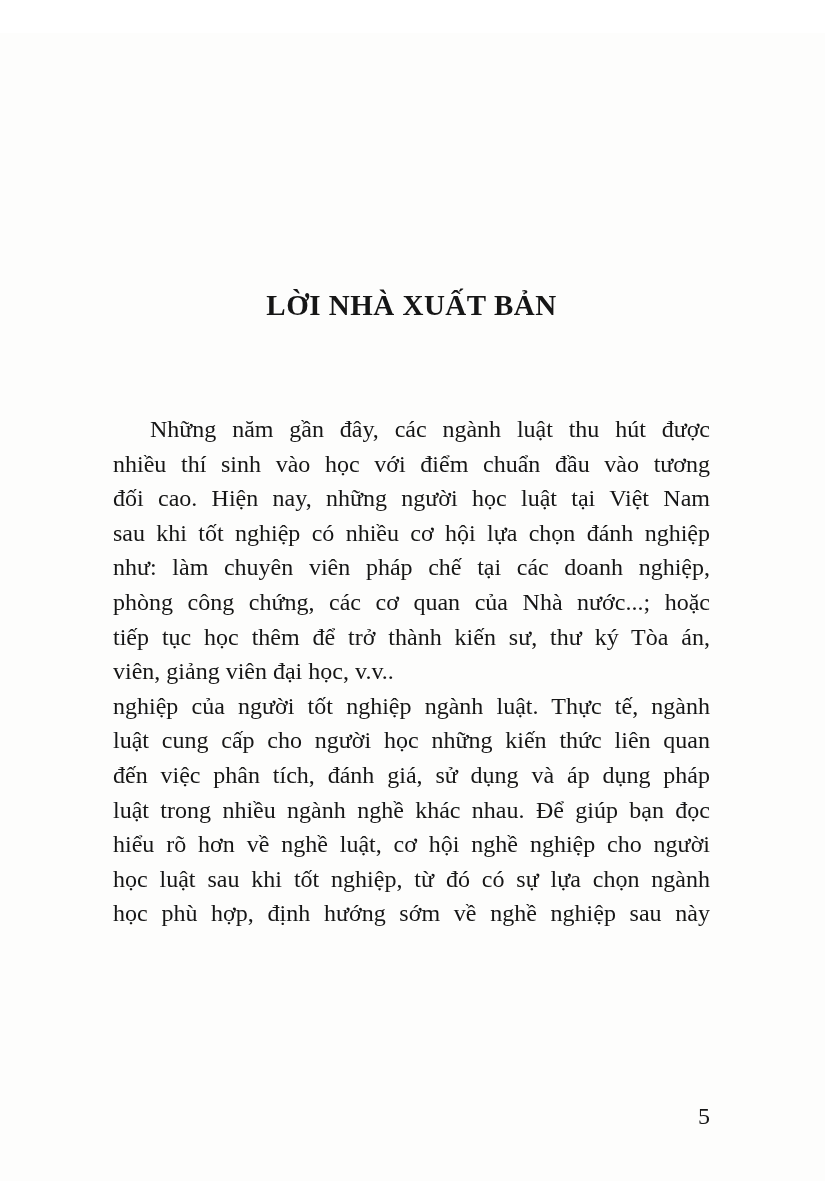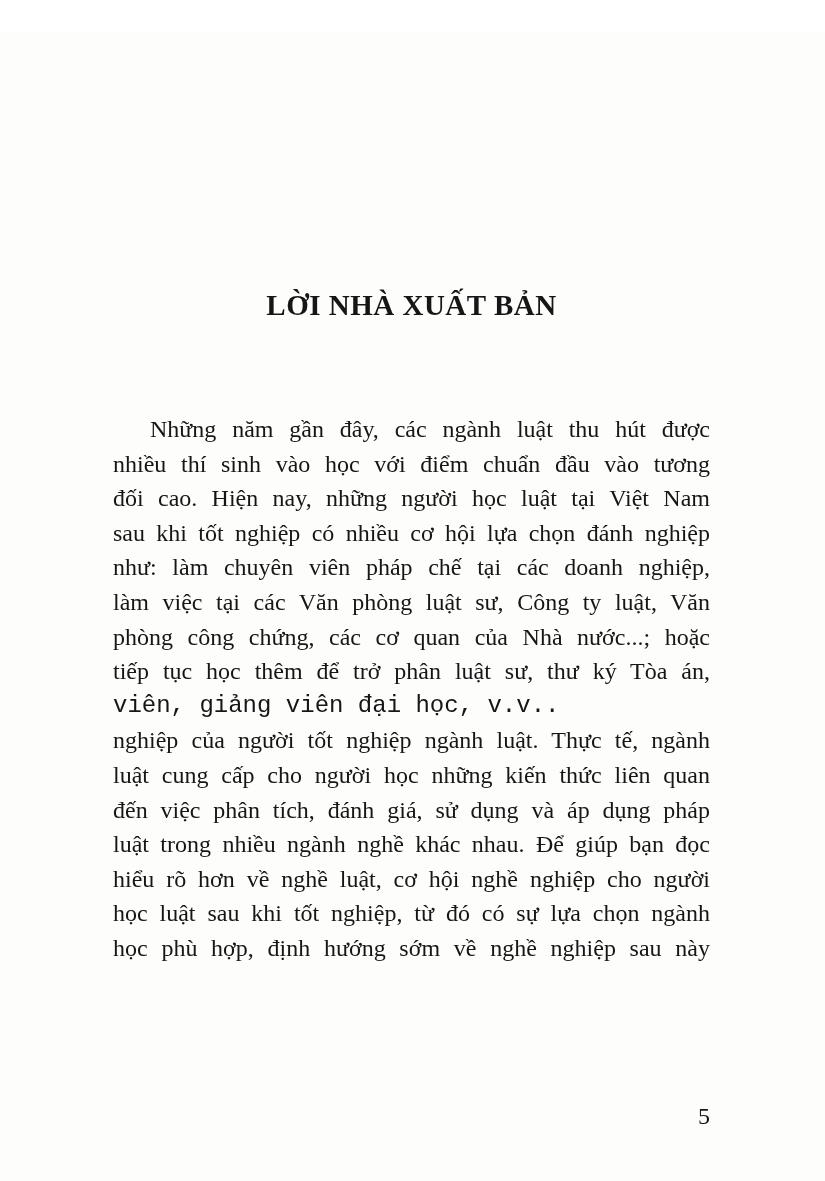--- a/index.html
+++ b/index.html
@@ -35,21 +35,21 @@
   .para { margin: 0; }
   .line {
     line-height: 34.6px;
     height: 34.6px;
     text-align: justify;
     text-align-last: justify;
     overflow: hidden;
     white-space: nowrap;
   }
   .line.first { text-indent: 37px; }
-  .line.para-end { text-align-last: left; font-family: Liberation Mono, monospace; }
+  .line.para-end { text-align-last: left; }
   .page-number {
     position: absolute;
     top: 1066px;
     left: 113px;
     width: 597px;
     text-align: right;
     font-size: 24px;
     line-height: 34px;
   }
 </style>
@@ -61,23 +61,22 @@
   <h1 class="title">LỜI NHÀ XUẤT BẢN</h1>
 
   <div class="body-text">
 
     <div class="para">
       <div class="line first">Những năm gần đây, các ngành luật thu hút được</div>
       <div class="line">nhiều thí sinh vào học với điểm chuẩn đầu vào tương</div>
       <div class="line">đối cao. Hiện nay, những người học luật tại Việt Nam</div>
       <div class="line">sau khi tốt nghiệp có nhiều cơ hội lựa chọn đánh nghiệp</div>
       <div class="line">như: làm chuyên viên pháp chế tại các doanh nghiệp,</div>
-      <div class="line">làm việc tại các Văn phòng luật sư, Công ty luật, Văn</div>
       <div class="line">phòng công chứng, các cơ quan của Nhà nước...; hoặc</div>
-      <div class="line">tiếp tục học thêm để trở phân luật sư, thư ký Tòa án,</div>
+      <div class="line">tiếp tục học thêm để trở thành kiến sư, thư ký Tòa án,</div>
       <div class="line para-end">viên, giảng viên đại học, v.v..</div>
     </div>
 
     <div class="para">
       <div class="line">nghiệp của người tốt nghiệp ngành luật. Thực tế, ngành</div>
       <div class="line">luật cung cấp cho người học những kiến thức liên quan</div>
       <div class="line">đến việc phân tích, đánh giá, sử dụng và áp dụng pháp</div>
       <div class="line">luật trong nhiều ngành nghề khác nhau. Để giúp bạn đọc</div>
       <div class="line">hiểu rõ hơn về nghề luật, cơ hội nghề nghiệp cho người</div>
       <div class="line">học luật sau khi tốt nghiệp, từ đó có sự lựa chọn ngành</div>

